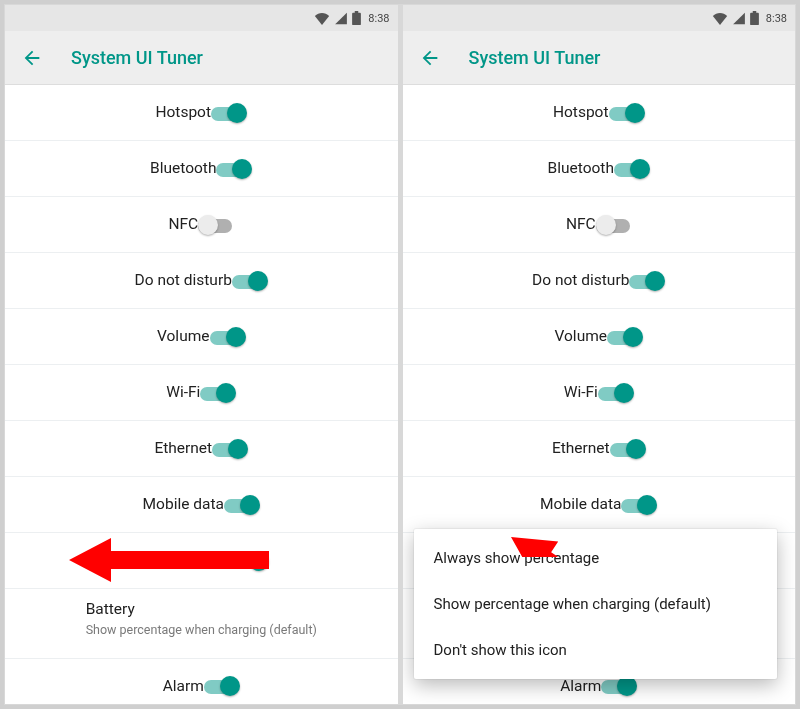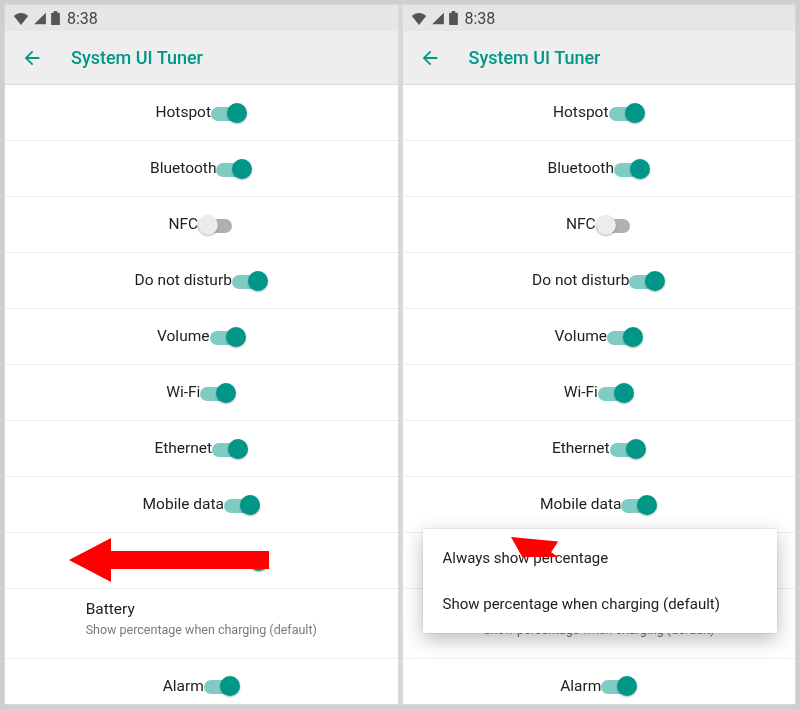--- a/index.html
+++ b/index.html
@@ -28,24 +28,24 @@
     flex-direction: column;
     position: relative;
     overflow: hidden;
   }
   
   .statusbar {
     height: 26px;
     background: #e6e6e6;
     display: flex;
     align-items: center;
-    justify-content: flex-start;
+    justify-content: flex-end;
     padding: 0 8px;
     gap: 4px;
-    font-size: 16px;
+    font-size: 11px;
     color: #555;
   }
   .statusbar .sb-icon { display:inline-flex; align-items:center; color:#555; }
   .statusbar .clock { font-weight:400; color:#444; margin-left:3px; }
   
   .appbar {
     height: 54px;
     background: #eeeeee;
     display: flex;
     align-items: center;
@@ -101,21 +101,21 @@
     width:20px; height:20px;
     border-radius:50%;
     background:#ececec;
     box-shadow:0 1px 2px rgba(0,0,0,.3);
   }
   .switch.on .track { background:#80cbc4; }
   .switch.on .thumb { left:16px; background:#009688; }
   
   .popup {
     position:absolute;
-    left: 20px;
+    left: 11px;
     right: 18px;
     top: 524px;
     background:#fff;
     border-radius:2px;
     box-shadow: 0 6px 20px rgba(0,0,0,.28), 0 0 0 1px rgba(0,0,0,.04);
     z-index: 20;
     padding: 6px 0;
   }
   .popup .pitem {
     padding: 14px 20px;
@@ -379,20 +379,21 @@
           </span>
       </div>
       <div class="row two-line" style="border-bottom:none;">
         
       </div>
     </div>
 
     <div class="popup">
       <div class="pitem">Always show percentage</div>
       <div class="pitem">Show percentage when charging (default)</div>
+      <div class="pitem">Don't show this icon</div>
     </div>
 
     <svg class="arrow" style="left:108px; top:462px;" width="190" height="90" viewBox="0 0 190 90">
       <g transform="rotate(33 0 70)">
         <polygon fill="#ff0000" points="0,70 42,48 42,61 190,61 190,79 42,79 42,92"></polygon>
       </g>
     </svg>
   </div>
 
 

